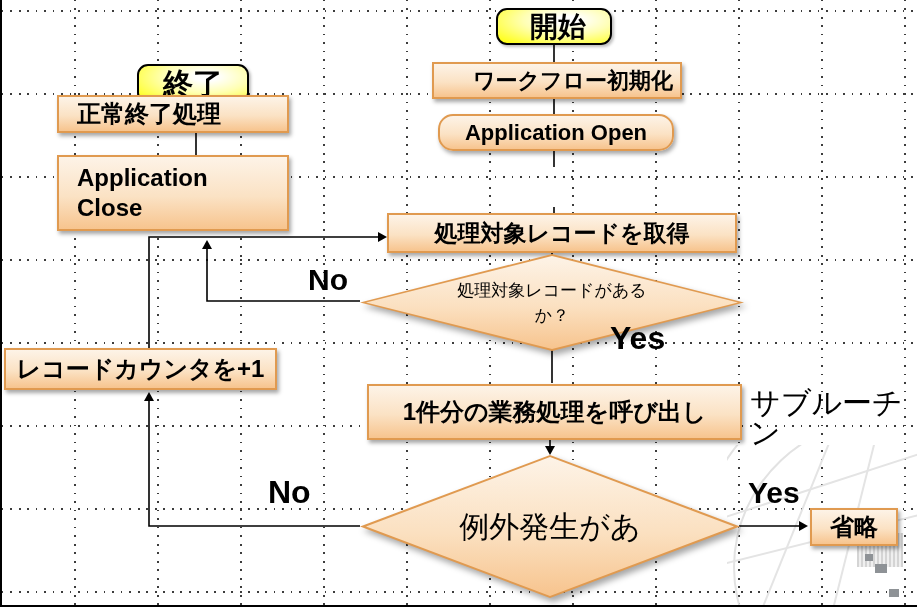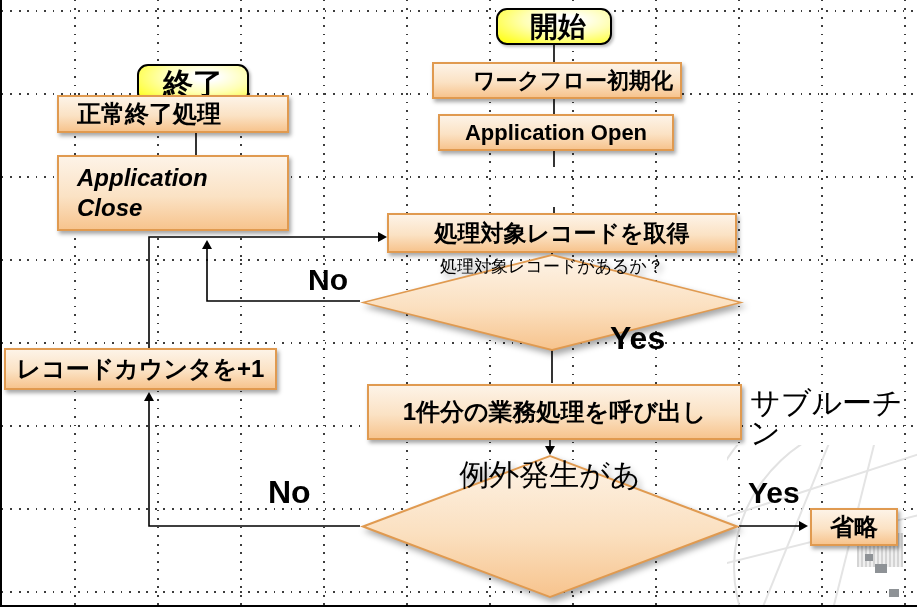--- a/index.html
+++ b/index.html
@@ -42,21 +42,21 @@
     display:flex; align-items:center; justify-content:center;
     font-weight:bold; color:#000; z-index:3;
   }
   
   .diamond{position:absolute; z-index:3; filter:drop-shadow(3px 4px 3px rgba(0,0,0,.35));}
   .diamond .shape-outer{position:absolute; inset:0; background:var(--box-border,#e09a50);
     clip-path:polygon(50% 0,100% 50%,50% 100%,0 50%);}
   .diamond .shape-inner{position:absolute; inset:2px 6px;
     background:linear-gradient(to bottom,#fdf3e7 0%,#fbe0c0 55%,#f7c48e 100%);
     clip-path:polygon(50% 0,100% 50%,50% 100%,0 50%);}
-  .diamond .diamond-text{position:absolute; inset:0; display:flex; flex-direction:row;
+  .diamond .diamond-text{position:absolute; inset:0; display:flex; flex-direction:column;
     justify-content:center; text-align:center; color:#000;}
   .branch-label{position:absolute; font-weight:bold; color:#000; z-index:4; line-height:1;}
   .annotation{position:absolute; color:#000; z-index:4; line-height:1;}
   .fs22{font-size:22px;} .fs23{font-size:23px;} .fs24{font-size:24px;}
   .fs28{font-size:28px;padding-left:8px;} .fs30{font-size:30px;} .fs32{font-size:32px;}
   .serif-small{font-family:"DejaVu Serif", serif; font-size:17px; line-height:1.45;}
   .sans-mid{font-size:30px; font-weight:normal; line-height:1.3;}
 </style>
 </head>
 <body>
@@ -125,21 +125,21 @@
   <div class="terminator fs28" style="left:494px;top:8px;width:116px;height:37px;">
     <span>開始</span>
   </div>
   <div class="terminator fs30" style="left:135px;top:48px;width:112px;height:40px;margin-top:16px;">
     <span>終了</span>
   </div>
 
   <div class="box fs22" style="left:430px;top:62px;width:250px;height:37px;padding-left:32px;">
     <span>ワークフロー初期化</span>
   </div>
-  <div class="box fs22" style="left:436px;top:114px;width:236px;height:37px;">
+  <div class="box fs22" style="left:436px;top:114px;width:236px;height:37px;border-radius:15px;">
     <span>Application Open</span>
   </div>
   <div class="box fs23" style="left:385px;top:213px;width:350px;height:40px;">
     <span>処理対象レコードを取得</span>
   </div>
   <div class="box fs24" style="left:365px;top:384px;width:375px;height:56px;">
     <span>1件分の業務処理を呼び出し</span>
   </div>
 
   <div class="diamond" style="left:358px;top:254px;width:384px;height:97px;">
@@ -155,21 +155,21 @@
     <div class="shape-outer"></div>
     <div class="shape-inner"></div>
     <div class="diamond-text sans-mid">
       <span>例外発生があ</span>
     </div>
   </div>
 
   <div class="box fs24 left-align" style="left:55px;top:95px;width:232px;height:38px;">
     <span>正常終了処理</span>
   </div>
-  <div class="box fs24 left-align" style="left:55px;top:155px;width:232px;height:76px;font-style:italic;">
+  <div class="box fs24 left-align" style="left:55px;top:155px;width:232px;height:76px;">
     <span style="display:flex;flex-direction:column;">
       <span>Application</span>
       <span>Close</span>
     </span>
   </div>
   <div class="box fs24" style="left:2px;top:348px;width:273px;height:42px;">
     <span>レコードカウンタを+1</span>
   </div>
 
   <div class="box fs24" style="left:808px;top:508px;width:88px;height:38px;">

